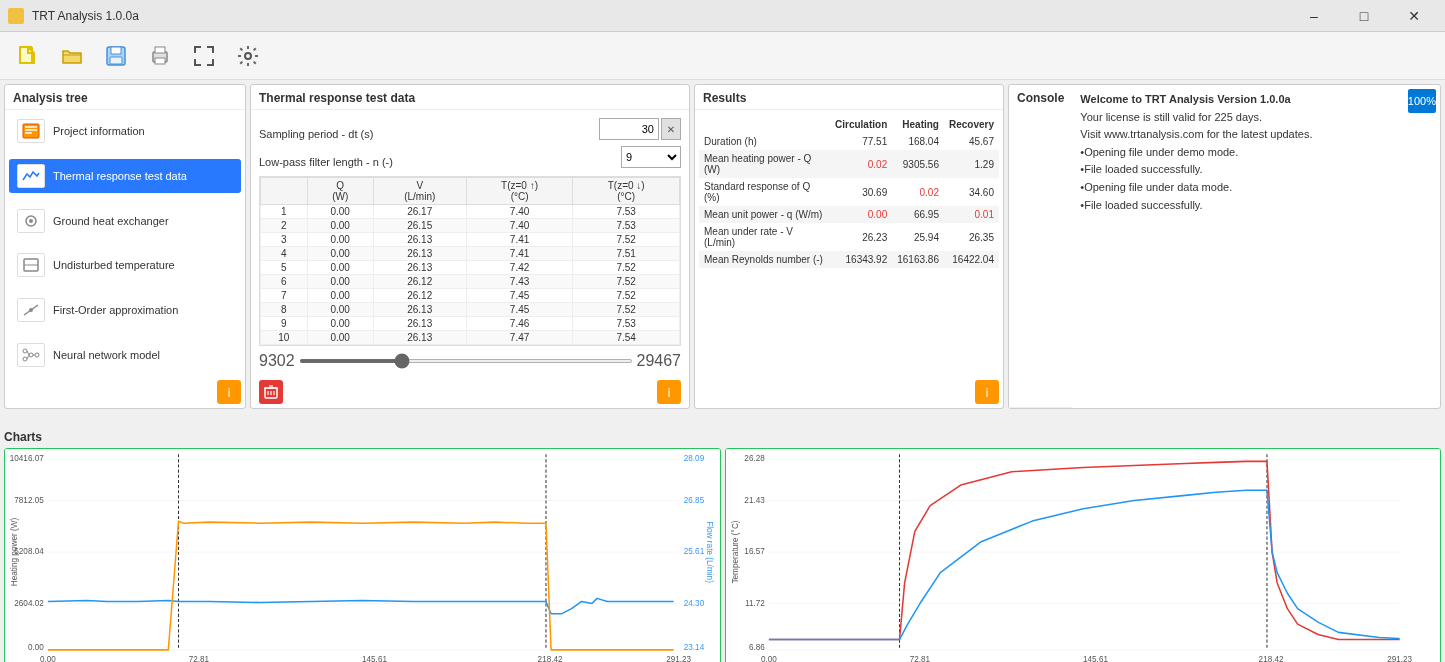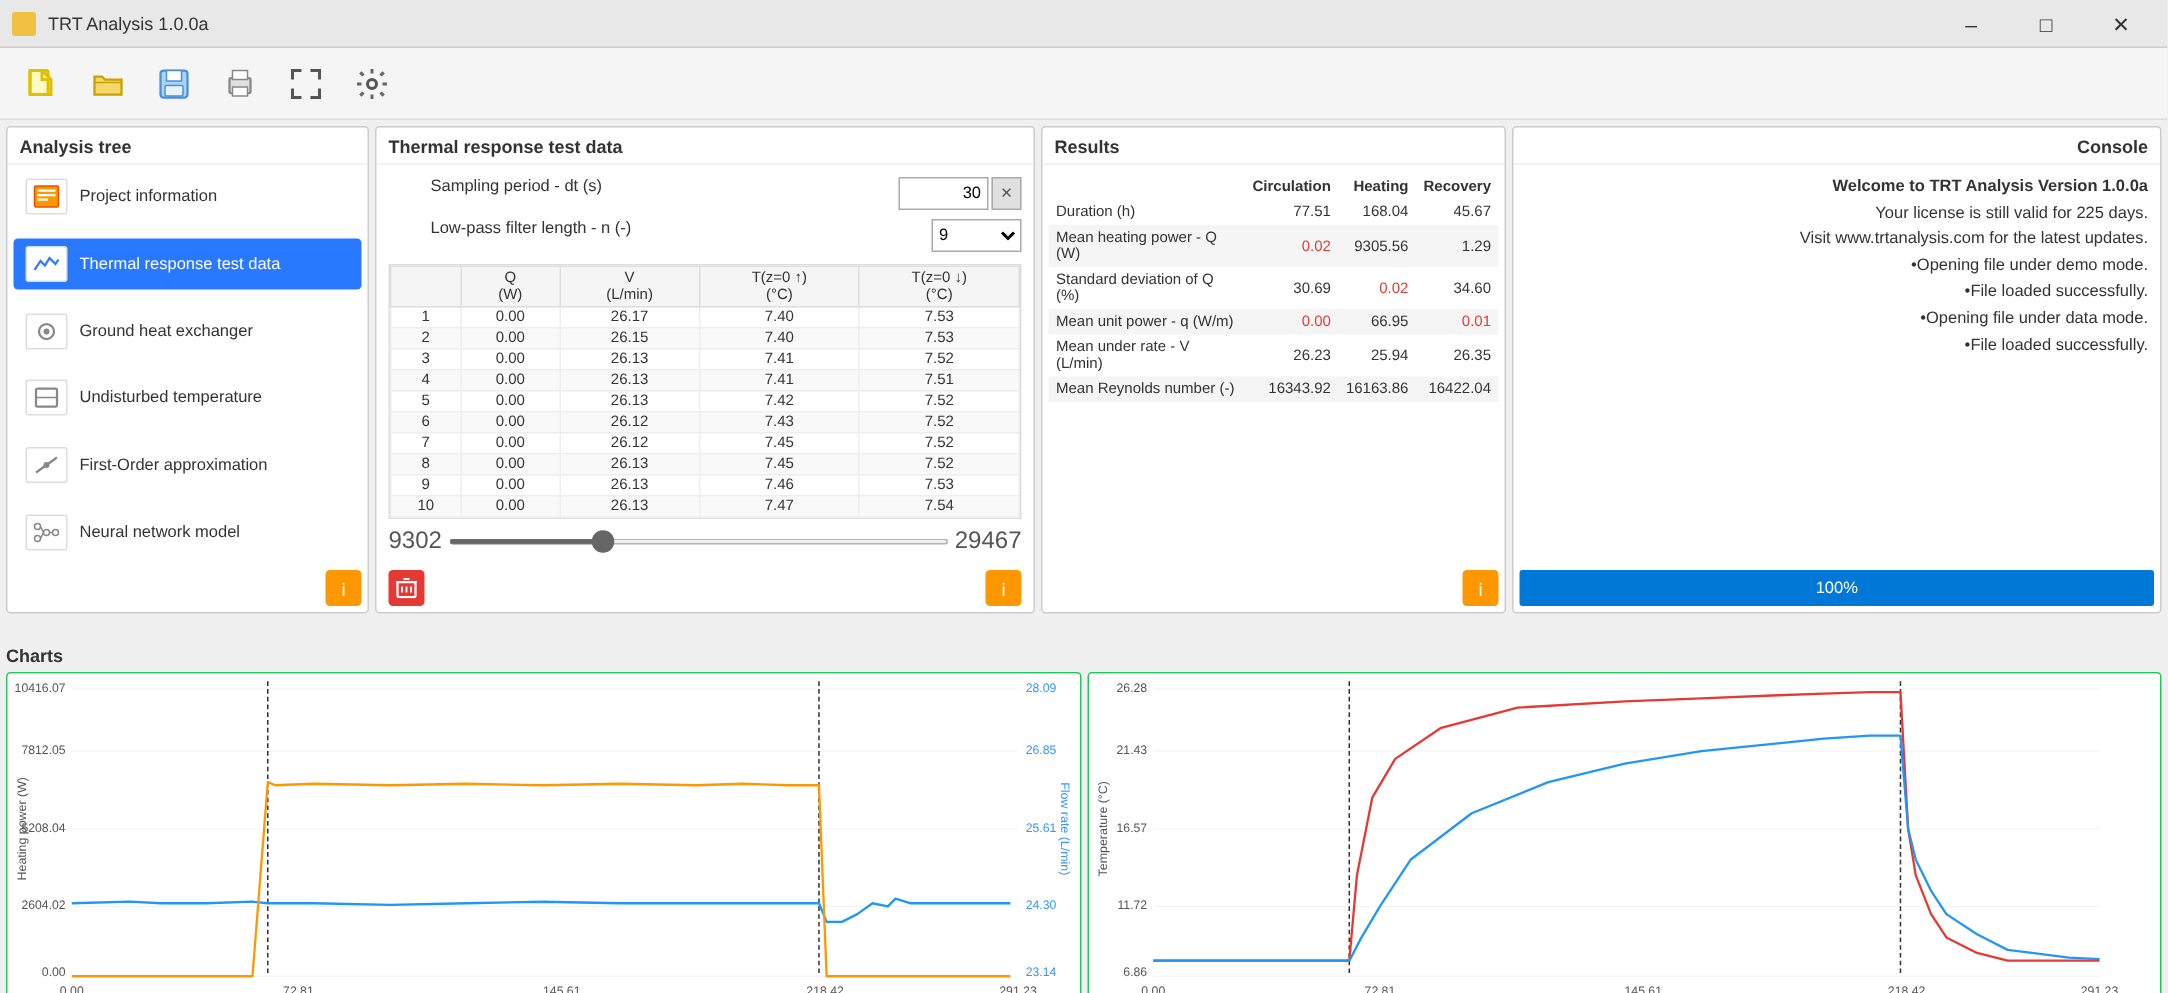--- a/index.html
+++ b/index.html
@@ -165,23 +165,22 @@
       flex-direction: column;
     }
     .trt-controls {
       padding: 8px;
       display: flex;
       flex-direction: column;
       gap: 6px;
     }
     .control-row {
       display: flex;
-      align-items: flex-start;
+      align-items: flex-end;
       justify-content: space-between;
-      margin-left: 28px;
     }
     .control-label { font-size: 11px; color: #333; }
     .control-input-group {
       display: flex;
       align-items: center;
       gap: 2px;
       padding-left: 48px;
     }
     .control-input {
       width: 60px;
@@ -303,22 +302,21 @@
     .results-content { padding: 4px; flex: 1; }
     .results-footer {
       padding: 4px;
       display: flex;
       justify-content: flex-end;
     }
     
     .console-panel {
       flex: 1;
       display: flex;
-      flex-direction: column;
-      text-align: right;
+      flex-direction: row;
     }
     .console-content {
       flex: 1;
       padding: 6px 8px;
       font-size: 11px;
       color: #333;
       line-height: 1.6;
     }
     .console-footer {
       padding: 4px;
@@ -653,21 +651,21 @@
                 <td>168.04</td>
                 <td>45.67</td>
               </tr>
               <tr>
                 <td>Mean heating power - Q (W)</td>
                 <td style="color: rgb(229, 57, 53);">0.02</td>
                 <td>9305.56</td>
                 <td>1.29</td>
               </tr>
               <tr>
-                <td>Standard deviation of Q (%)</td>
+                <td>Standard response of Q (%)</td>
                 <td>30.69</td>
                 <td style="color: rgb(229, 57, 53);">0.02</td>
                 <td>34.60</td>
               </tr>
               <tr>
                 <td>Mean unit power - q (W/m)</td>
                 <td style="color: rgb(229, 57, 53);">0.00</td>
                 <td>66.95</td>
                 <td style="color: rgb(229, 57, 53);">0.01</td>
               </tr>

